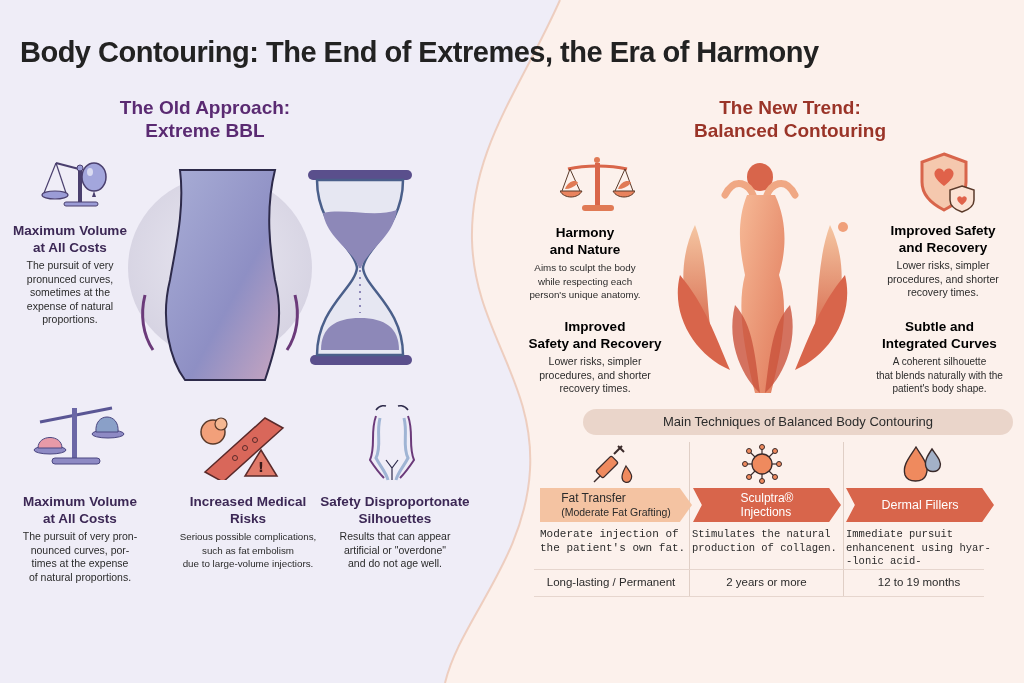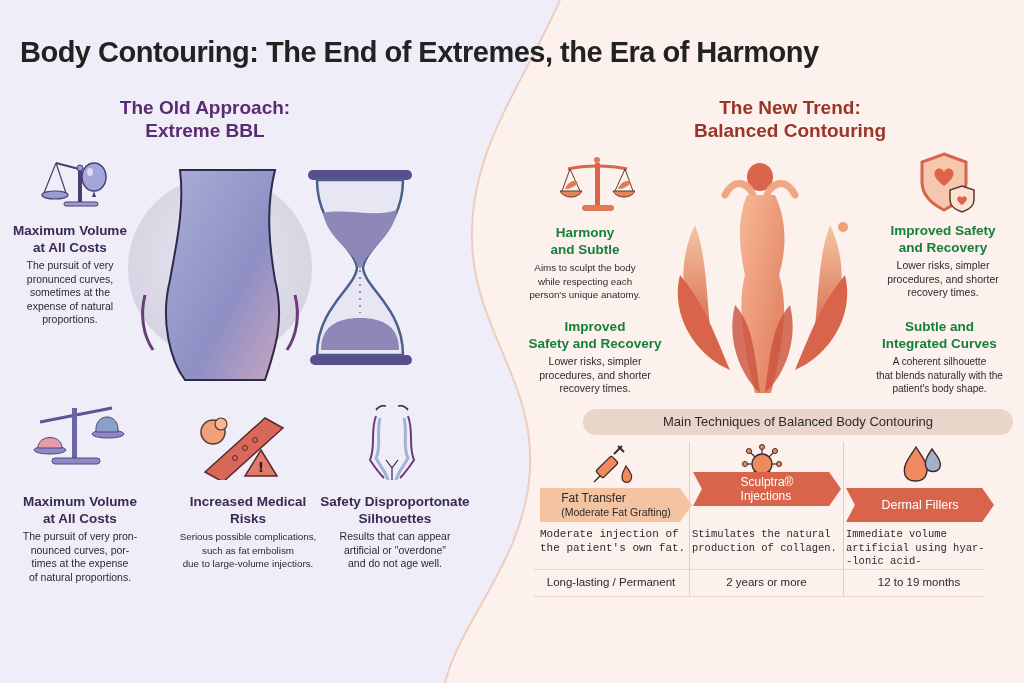--- a/index.html
+++ b/index.html
@@ -17,21 +17,21 @@
     .section-title {
       font-size:19px; font-weight:700; text-align:center; line-height:23px;
     }
     .old-title { left:80px; top:96px; width:250px; color:#5a2a72; }
     .new-title { left:640px; top:96px; width:300px; color:#9a3428; }
 
     .feat { text-align:center; }
     .feat h3 { margin:0; font-size:13.5px; font-weight:700; line-height:17px; }
     .feat p { margin:3px 0 0 0; font-size:10.5px; line-height:13.5px; color:#2b2b2b; }
     .feat.old h3 { color:#3c2855; }
-    .feat.new h3 { color:#15803d; }
+    .feat.new h3 { color:#000000; }
 
     .icon { position:absolute; z-index:2; }
 
     .techbar {
       left:583px; top:409px; width:430px; height:26px; border-radius:13px;
       background:#ead5ca; color:#2b2b2b; font-size:13px; text-align:center;
       line-height:26px;
     }
     .vline { position:absolute; width:1px; background:#e0cfc6; z-index:1; }
     .hline { position:absolute; height:1px; background:#e6d6ce; z-index:1; }
@@ -198,21 +198,21 @@
     <line x1="65" y1="14" x2="73" y2="36" stroke="#5a3a2a"></line>
   <path d="M0,36 C4,44 18,44 22,36 Z" fill="#e9835e" stroke="#5a3a2a"></path>
   <path d="M53,36 C57,44 71,44 75,36 Z" fill="#e9835e" stroke="#5a3a2a"></path>
   <path d="M5,34 C8,26 16,24 18,28 C14,32 10,34 5,34 Z" fill="#e07a55"></path>
   <path d="M58,34 C61,26 69,24 71,28 C67,32 63,34 58,34 Z" fill="#e07a55"></path>
 </svg>
 
 <div class="abs feat new" style="left:510px;top:224px;width:150px">
   <h3>
     <div>Harmony</div>
-    <div>and Subtle</div>
+    <div>and Nature</div>
   </h3>
   <p style="font-size:9.8px">
     <span>Aims to sculpt the body</span><br>
     <span>while respecting each</span><br>
     <span>person's unique anatomy.</span>
   </p>
 </div>
 
 <div class="abs feat new" style="left:520px;top:318px;width:150px">
   <h3>
@@ -317,39 +317,39 @@
   <path d="M16,4 C22,14 30,22 26,32 C23,40 8,40 5,32 C2,22 10,14 16,4 Z" fill="#ef8a5e" stroke="#3a2a2a" stroke-width="1.4"></path>
   <path d="M32,6 C36,12 42,18 40,24 C38,30 28,30 26,24 C24,18 28,12 32,6 Z" fill="#a3b1c8" stroke="#3a2a2a" stroke-width="1.4"></path>
 </svg>
 
 <div class="ribbon light" style="left:540px;top:488px;width:152px;">
   <div>
     <span>Fat Transfer</span><br>
     <small>(Moderate Fat Grafting)</small>
   </div>
 </div>
-<div class="ribbon dark" style="left:693px;top:472px;width:148px;">
+<div class="ribbon dark" style="left:693px;top:488px;width:148px;">
   <div>
     <span>Sculptra®</span><br>
     <span>Injections</span>
   </div>
 </div>
 <div class="ribbon dark" style="left:846px;top:488px;width:148px;font-size:12.5px">
   <span>Dermal Fillers</span>
 </div>
 
 <div class="tdesc" style="left:540px;top:528px;width:150px;font-size:11px">
   <span>Moderate injection of</span><br>
   <span>the patient's own fat.</span>
 </div>
 <div class="tdesc" style="left:692px;top:528px;width:150px">
   <span>Stimulates the natural</span><br>
   <span>production of collagen.</span>
 </div>
 <div class="tdesc" style="left:846px;top:528px;width:150px">
-  <span>Immediate volume</span><br>
-  <span>artificial using hyar-</span><br>
+  <span>Immediate pursuit</span><br>
+  <span>enhancenent using hyar-</span><br>
   <span>-lonic acid-</span>
 </div>
 
 <div class="tdur" style="left:534px;top:576px;width:154px">Long-lasting / Permanent</div>
 <div class="tdur" style="left:690px;top:576px;width:153px">2 years or more</div>
 <div class="tdur" style="left:844px;top:576px;width:150px">12 to 19 months</div>
 
 </body></html>

